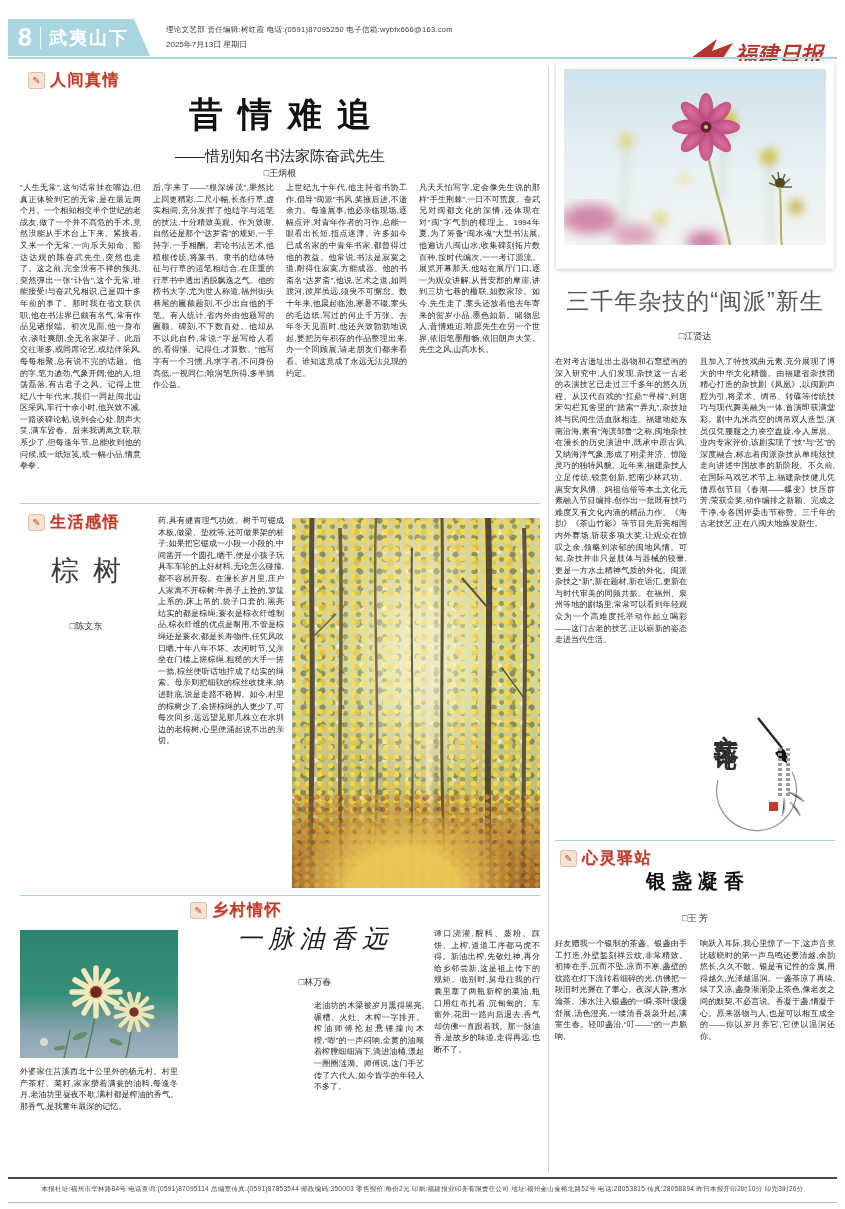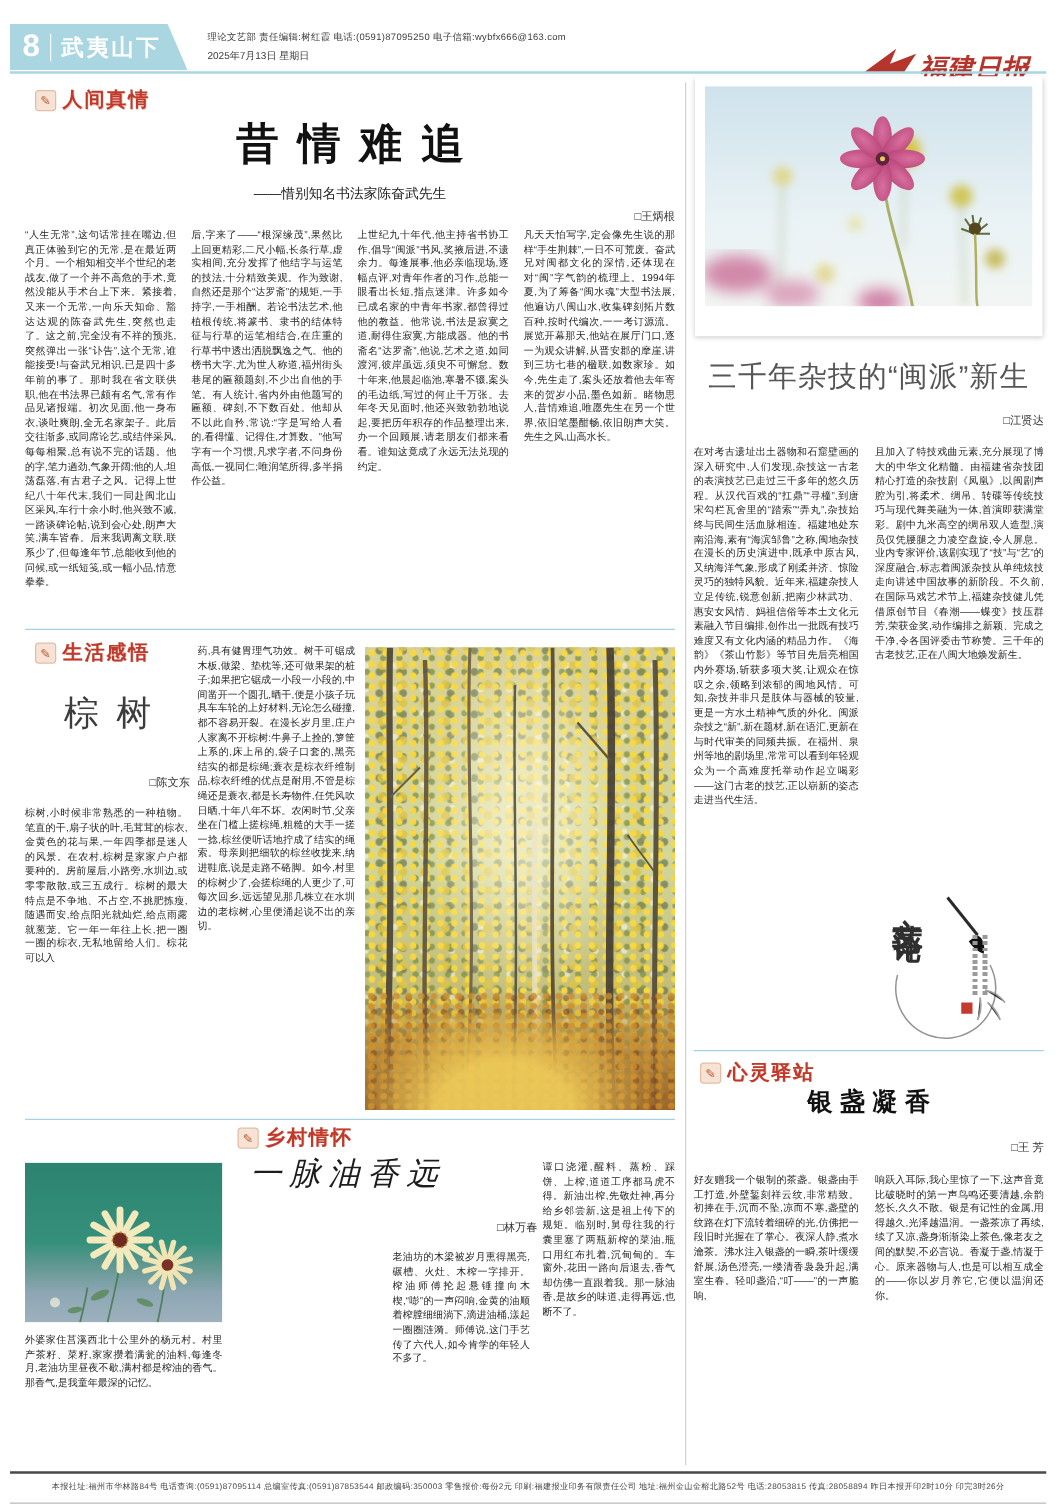--- a/index.html
+++ b/index.html
@@ -18,26 +18,26 @@
   .masthead{position:absolute;right:8px;top:18px;width:150px;height:38px;margin-top:16px;}
   .hdr-underline{position:absolute;left:8px;right:8px;top:57px;height:2px;background:#a9d6e0;}
   
   .vrule{position:absolute;width:1px;background:#d2d2d2;}
   .hrule{position:absolute;height:1px;background:#a5d3de;}
   .section-tag{position:absolute;display:flex;align-items:center;gap:5px;}
   .tag-icon{width:15px;height:15px;background:#f7e3d6;border:1px solid #e3bda4;border-radius:3px;
             display:flex;align-items:center;justify-content:center;font-size:10px;color:#c05a2e;}
   .tag-label{font-size:16px;font-weight:bold;color:#c0392b;letter-spacing:1.5px;
              text-shadow:.5px .5px 0 #ecc2b2;font-family:"Liberation Serif",serif;}
-  .byline{font-size:9px;color:#333;text-align:right;}
+  .byline{font-size:9px;color:#333;text-align:center;}
   .bodytext{position:absolute;font-size:8px;line-height:11.6px;text-align:justify;color:#262626;overflow:hidden;}
   
   .a1-title{position:absolute;left:20px;top:92px;width:520px;text-align:center;font-size:34px;font-weight:bold;
             letter-spacing:.45em;text-indent:.45em;color:#111;font-family:"Liberation Serif",serif;}
-  .a1-sub{position:absolute;left:20px;top:147px;width:520px;text-align:center;font-size:11px;color:#222;}
+  .a1-sub{position:absolute;left:20px;top:147px;width:520px;text-align:center;font-size:15px;color:#222;}
   .a1-byline{position:absolute;left:20px;top:167px;width:520px;}
   
   .a2-title{position:absolute;left:20px;top:552px;width:132px;text-align:center;font-size:28px;color:#3c3c3c;
             letter-spacing:.5em;text-indent:.5em;font-family:"DejaVu Serif","Liberation Serif",serif;}
   .a2-byline{position:absolute;left:20px;top:620px;width:132px;}
   
   .painting{position:absolute;left:292px;top:518px;width:248px;height:370px;background-color:#cfc98c;
     background-image:
       radial-gradient(circle,rgba(248,216,64,.95) 0 2.4px,rgba(0,0,0,0) 3px),
       radial-gradient(circle,rgba(222,196,70,.85) 0 3px,rgba(0,0,0,0) 4px),
@@ -50,21 +50,21 @@
   .painting-light{position:absolute;inset:0;background:radial-gradient(ellipse at 52% 38%,rgba(255,252,230,.55) 0 12%,rgba(255,252,230,0) 45%);}
   .painting-ground{position:absolute;left:0;right:0;bottom:0;height:95px;
     background-image:
       radial-gradient(ellipse at 45% 100%,rgba(240,205,90,.9) 0 28%,rgba(240,205,90,0) 60%),
       radial-gradient(circle,rgba(205,140,40,.8) 0 2.4px,rgba(0,0,0,0) 3px),
       radial-gradient(circle,rgba(120,70,30,.6) 0 2px,rgba(0,0,0,0) 3px),
       linear-gradient(180deg,rgba(186,140,60,0) 0%,rgba(186,130,52,.7) 45%,rgba(150,96,40,.9) 100%);
     background-size:100% 100%,10px 8px,14px 11px,100% 100%;}
   .painting svg{position:absolute;inset:0;}
   
-  .a3-title{position:absolute;left:200px;top:922px;width:230px;font-size:25px;color:#1d1d1d;
+  .a3-title{position:absolute;left:200px;top:922px;width:230px;text-align:center;font-size:25px;color:#1d1d1d;
             font-family:"DejaVu Serif","Liberation Serif",serif;font-style:italic;letter-spacing:.25em;}
   .a3-byline{position:absolute;left:200px;top:976px;width:230px;}
   .photo-daisy{position:absolute;left:20px;top:930px;width:158px;height:128px;overflow:hidden;}
   
   .photo-frame{position:absolute;left:556px;top:61px;width:262px;height:192px;background:#fff;
                padding:8px;box-shadow:0 1px 4px rgba(0,0,0,.22);}
   .photo-frame svg{display:block;}
   .a4-title{position:absolute;left:552px;top:286px;width:286px;text-align:center;font-size:23px;color:#565656;
             letter-spacing:1px;font-weight:500;}
   .a4-byline{position:absolute;left:555px;top:330px;width:280px;}
@@ -118,21 +118,20 @@
   <div class="bodytext" style="left:286px;top:182px;width:121px;height:316px;">上世纪九十年代,他主持省书协工作,倡导“闽派”书风,奖掖后进,不遗余力。每逢展事,他必亲临现场,逐幅点评,对青年作者的习作,总能一眼看出长短,指点迷津。许多如今已成名家的中青年书家,都曾得过他的教益。他常说,书法是寂寞之道,耐得住寂寞,方能成器。他的书斋名“达罗斋”,他说,艺术之道,如同渡河,彼岸虽远,须臾不可懈怠。数十年来,他晨起临池,寒暑不辍,案头的毛边纸,写过的何止千万张。去年冬天见面时,他还兴致勃勃地说起,要把历年积存的作品整理出来,办一个回顾展,请老朋友们都来看看。谁知这竟成了永远无法兑现的约定。</div>
   <div class="bodytext" style="left:419px;top:182px;width:121px;height:316px;">凡天天怕写字,定会像先生说的那样“手生荆棘”,一日不可荒废。奋武兄对闽都文化的深情,还体现在对“闽”字气韵的梳理上。1994年夏,为了筹备“闽水魂”大型书法展,他遍访八闽山水,收集碑刻拓片数百种,按时代编次,一一考订源流。展览开幕那天,他站在展厅门口,逐一为观众讲解,从晋安郡的摩崖,讲到三坊七巷的楹联,如数家珍。如今,先生走了,案头还放着他去年寄来的贺岁小品,墨色如新。睹物思人,昔情难追,唯愿先生在另一个世界,依旧笔墨酣畅,依旧朗声大笑。先生之风,山高水长。</div>
   <div class="hrule" style="left:20px;top:503px;width:520px;"></div>
 
   <div class="section-tag" style="left:28px;top:512px;">
     <span class="tag-icon">✎</span>
     <span class="tag-label">生活感悟</span>
   </div>
   <div class="a2-title">棕树</div>
   <div class="a2-byline byline">□陈文东</div>
-  <div class="bodytext" style="left:20px;top:645px;width:130px;height:243px;">棕树,小时候非常熟悉的一种植物。笔直的干,扇子状的叶,毛茸茸的棕衣,金黄色的花与果,一年四季都是迷人的风景。在农村,棕树是家家户户都要种的。房前屋后,小路旁,水圳边,或零零散散,或三五成行。棕树的最大特点是不争地、不占空,不挑肥拣瘦,随遇而安,给点阳光就灿烂,给点雨露就葱茏。它一年一年往上长,把一圈一圈的棕衣,无私地留给人们。棕花可以入</div>
   <div class="bodytext" style="left:158px;top:515px;width:126px;height:373px;">药,具有健胃理气功效。树干可锯成木板,做梁、垫枕等,还可做果架的桩子;如果把它锯成一小段一小段的,中间凿开一个圆孔,晒干,便是小孩子玩具车车轮的上好材料,无论怎么碰撞,都不容易开裂。在漫长岁月里,庄户人家离不开棕树:牛鼻子上拴的,箩筐上系的,床上吊的,袋子口套的,黑亮结实的都是棕绳;蓑衣是棕衣纤维制品,棕衣纤维的优点是耐用,不管是棕绳还是蓑衣,都是长寿物件,任凭风吹日晒,十年八年不坏。农闲时节,父亲坐在门槛上搓棕绳,粗糙的大手一搓一捻,棕丝便听话地拧成了结实的绳索。母亲则把细软的棕丝收拢来,纳进鞋底,说是走路不硌脚。如今,村里的棕树少了,会搓棕绳的人更少了,可每次回乡,远远望见那几株立在水圳边的老棕树,心里便涌起说不出的亲切。</div>
 
   <div class="painting">
     <div class="painting-light"></div>
     <svg viewBox="0 0 248 370" width="248" height="370">
       <g fill="none" opacity="0.9">
         <path d="M20,0 C18,80 24,200 16,370" stroke="#4a4238" stroke-width="5"></path>
         <path d="M48,10 C52,120 44,260 50,370" stroke="#5b5244" stroke-width="3.5"></path>
         <path d="M84,0 C80,90 90,210 82,340" stroke="#6a5f4e" stroke-width="2.5"></path>
         <path d="M120,30 C118,130 124,240 118,370" stroke="#55503f" stroke-width="2"></path>

